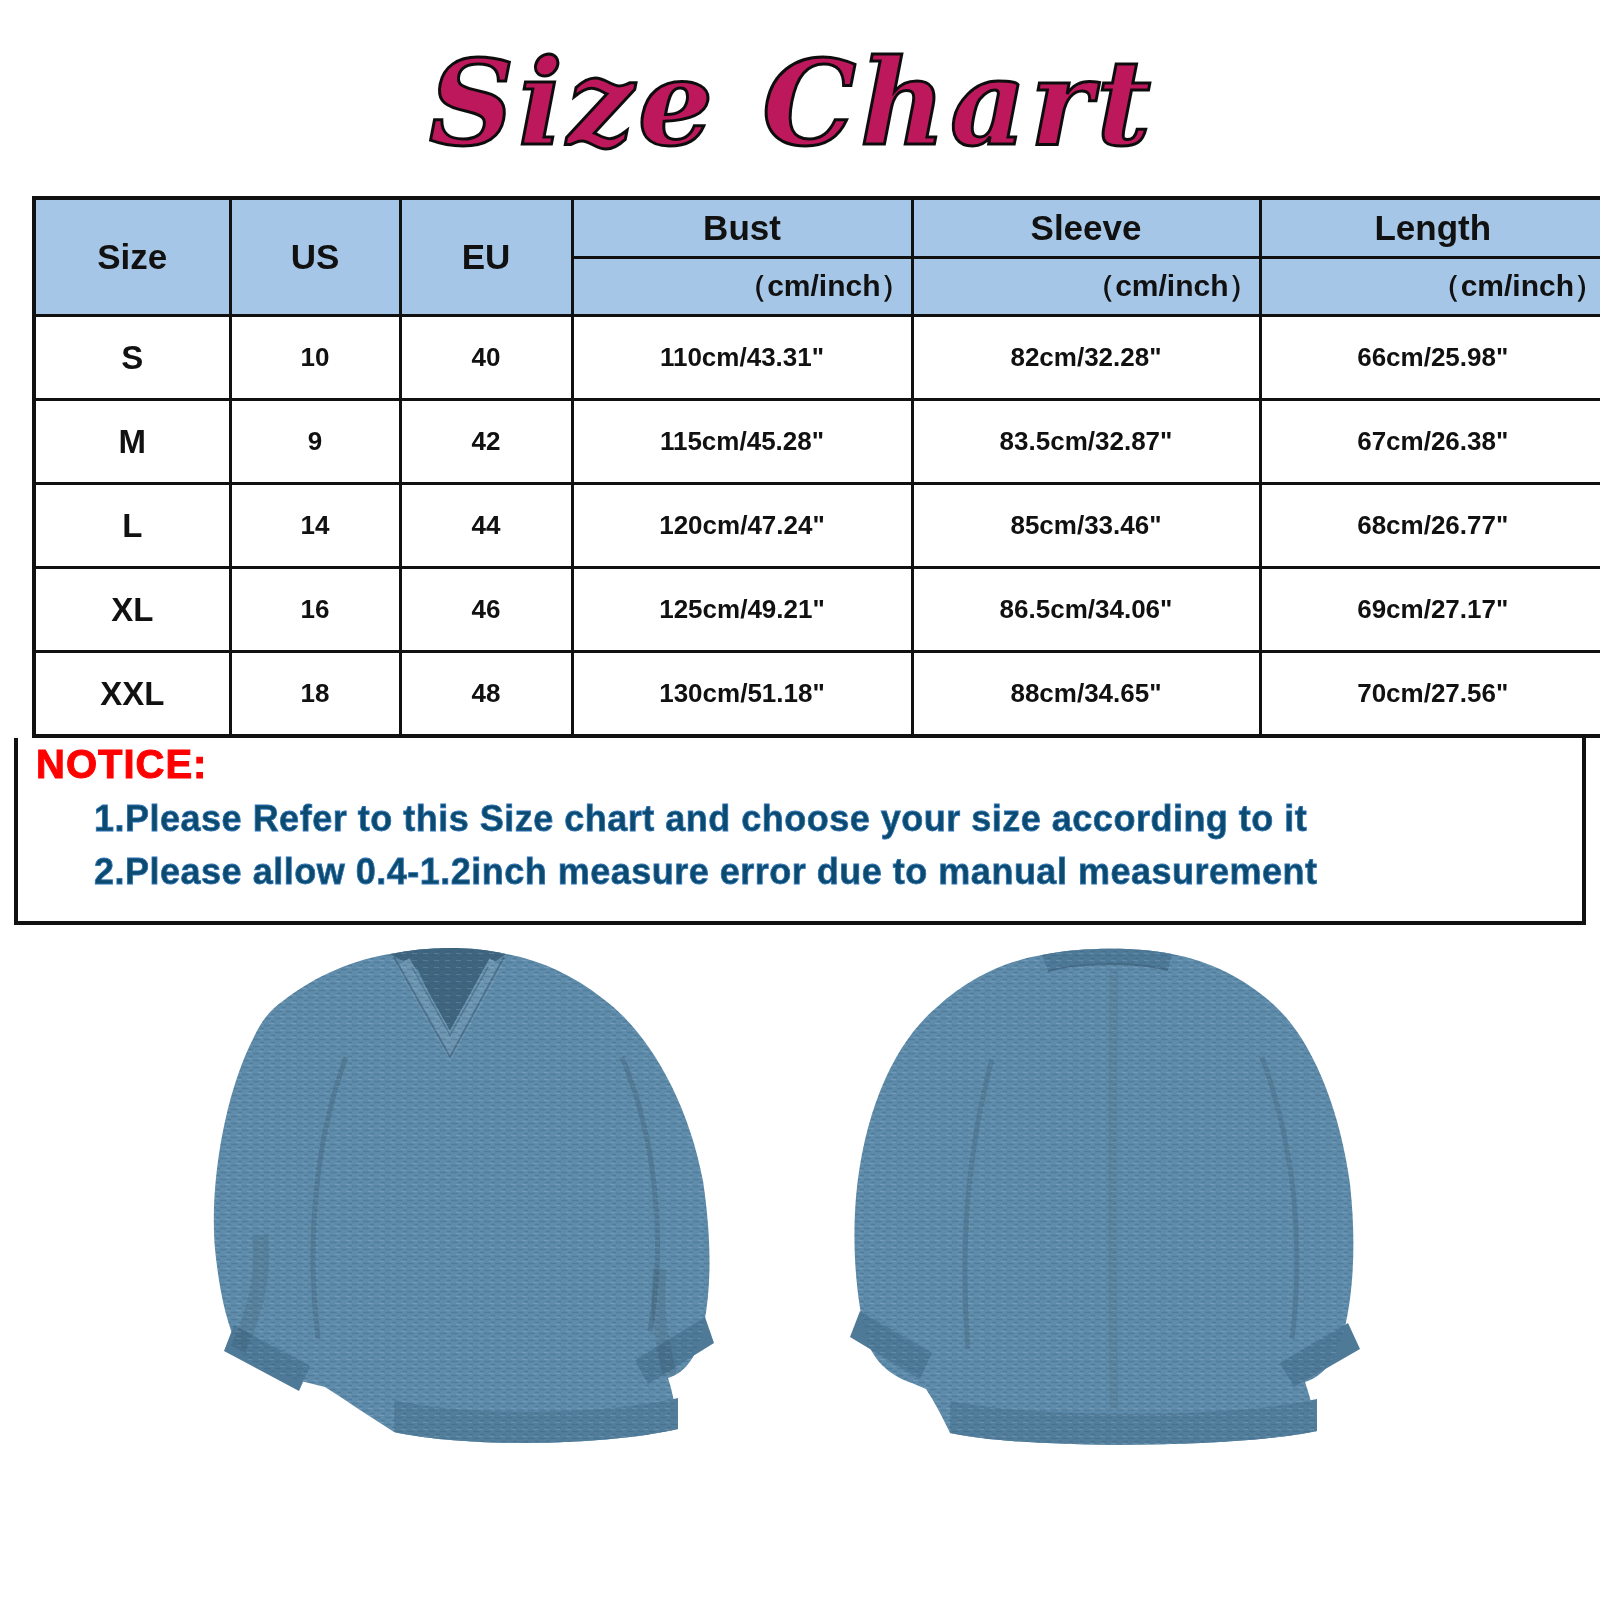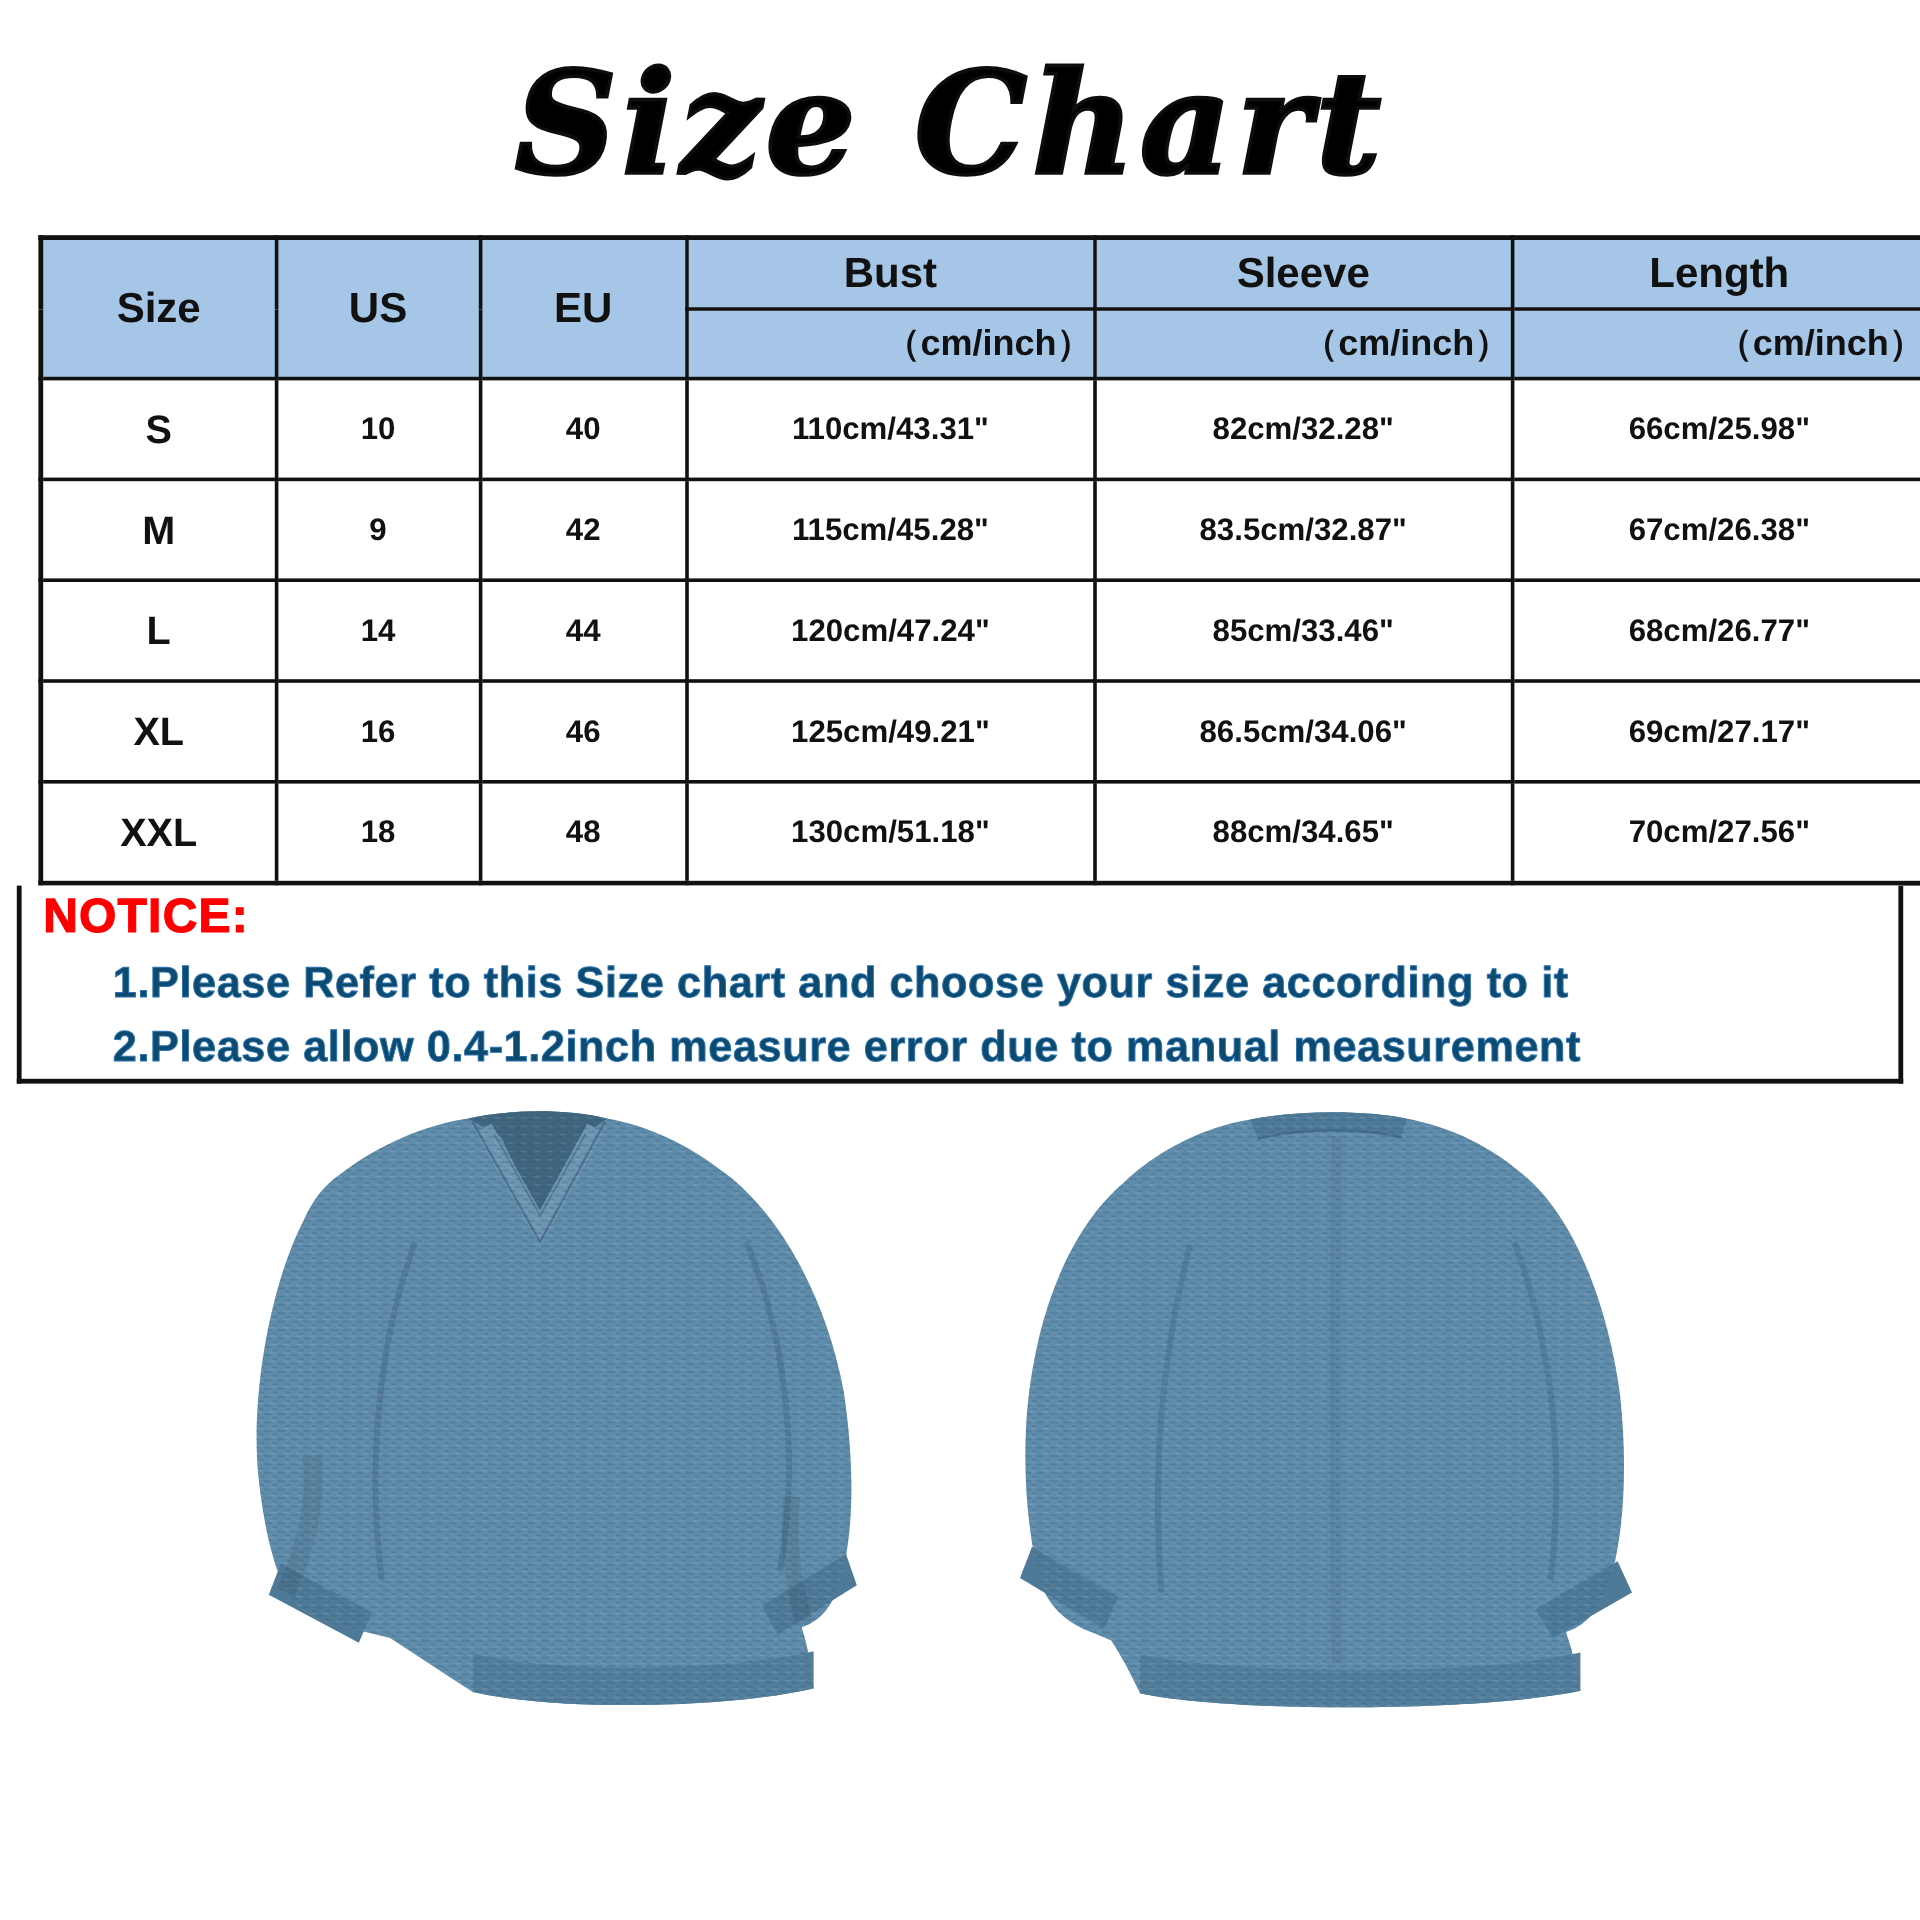--- a/index.html
+++ b/index.html
@@ -3,41 +3,41 @@
 <meta charset="utf-8">
 <style>
   html,body{margin:0;padding:0;}
   body{
     width:1600px;height:1600px;overflow:hidden;background:#ffffff;
     font-family:"Liberation Sans",sans-serif;
   }
   .page-title{
     margin:28px 16px 0 0;height:150px;line-height:150px;text-align:center;
     font-family:"DejaVu Serif",serif;font-style:italic;font-weight:bold;
-    font-size:118px;color:#000000;letter-spacing:4px;
+    font-size:118px;color:#be185d;letter-spacing:4px;
     -webkit-text-stroke:3px #0d0d0d;
   }
   table.size-chart{
     table-layout:fixed;border-collapse:collapse;
     width:1572px;margin:18px 0 0 32px;
     border:4px solid #111;
   }
   .size-chart th,.size-chart td{
     border:3px solid #111;text-align:center;vertical-align:middle;
     padding:0;color:#111;overflow:hidden;
   }
   .size-chart thead th{background:#a5c6e6;font-size:35px;font-weight:bold;}
   .size-chart thead tr.hrow1 th{height:56px;}
   .size-chart thead tr.hrow2 th{height:55px;font-size:30px;text-align:right;}
   .size-chart tbody td{height:81px;font-size:26px;font-weight:bold;background:#fff;}
   .size-chart tbody td.size-col{font-size:33px;}
   .notice-box{
     box-sizing:border-box;width:1572px;margin:0 0 0 14px;
     border:4px solid #111;border-top:none;
-    padding:4px 18px 6px 18px;background:#fff;
+    padding:4px 18px 28px 18px;background:#fff;
   }
   .notice-heading{
     color:#ff0000;font-size:40px;font-weight:bold;letter-spacing:1px;
     -webkit-text-stroke:1px #ff0000;
   }
   .notice-line{
     color:#0c4a6e;font-size:36px;font-weight:bold;
     margin:11px 0 0 58px;letter-spacing:0.5px;
     -webkit-text-stroke:0.8px #2e74b8;
   }

